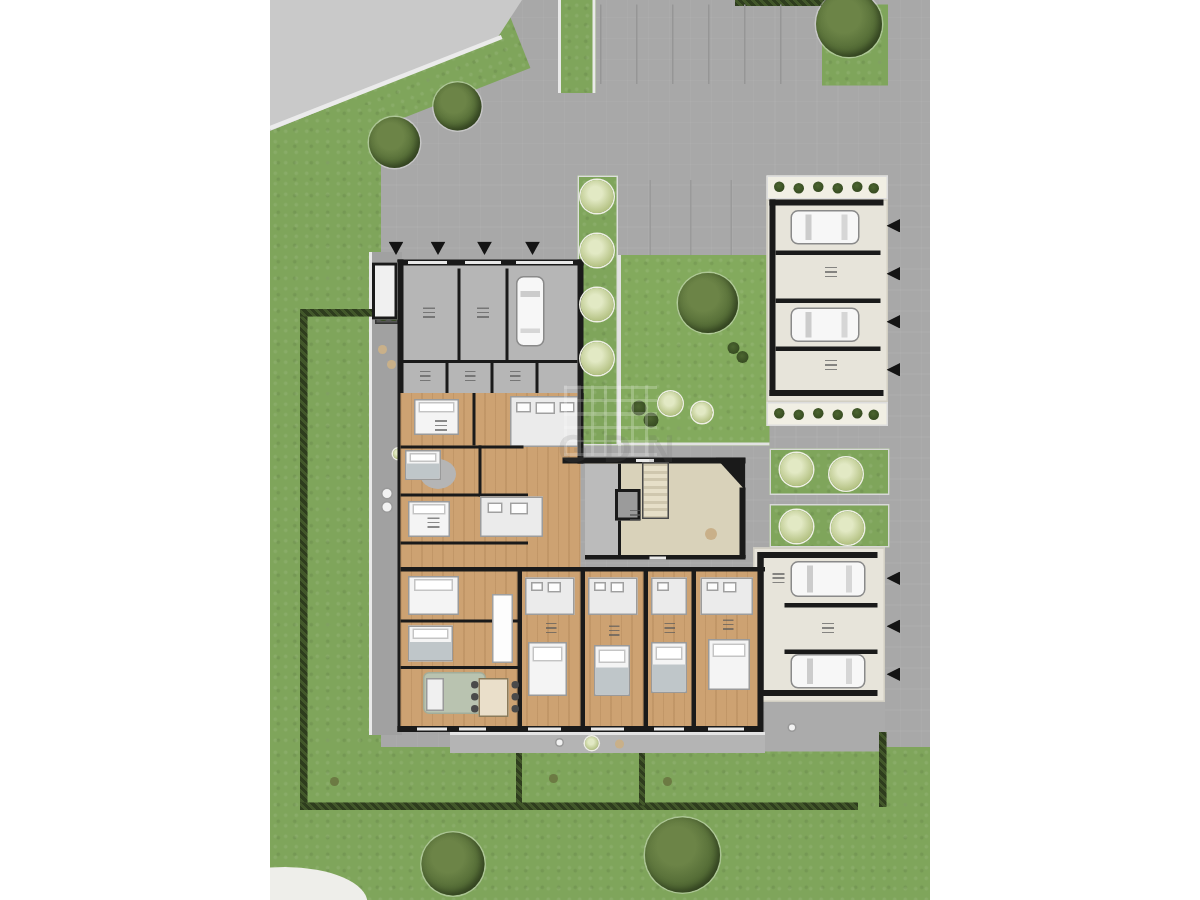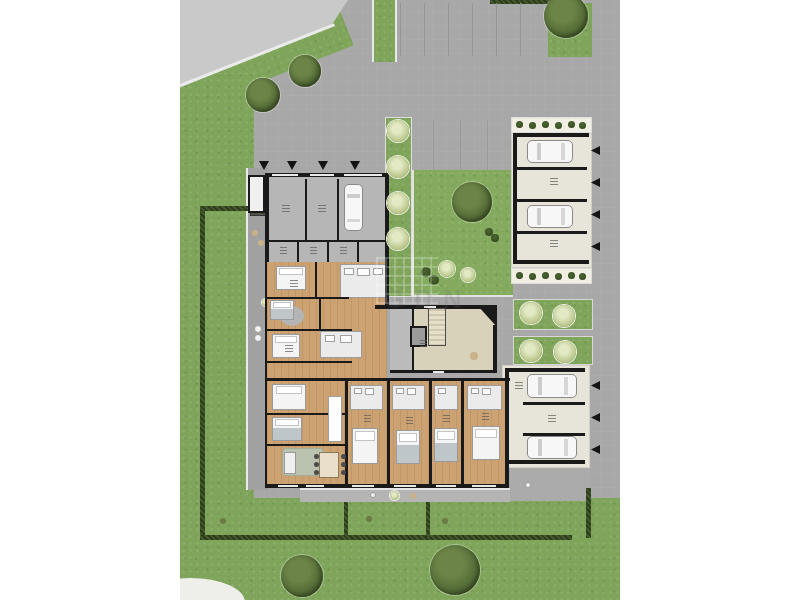--- a/index.html
+++ b/index.html
@@ -42,21 +42,21 @@
   .fix{background:#fdfdfd;border:1px solid #a0a0a0;}
   .stairs{background:repeating-linear-gradient(180deg,#cfc7ae 0 2px,#e6dfc8 2px 5px);border:1px solid #4a4a4a;}
   .rug{background:#b9c3b0;border-radius:4px;border:1px solid #a3ad9a;}
   .lbl{background:repeating-linear-gradient(180deg,#5a5a5a 0 1px,transparent 1px 3px);opacity:.7;}
   .dotw{background:#f2f2f2;border:1px solid #999;border-radius:50%;}
   .dott{background:#c9b089;border-radius:50%;}
   .chair{background:#4a4a4a;border-radius:50%;}
   .wm-grid{background-image:repeating-linear-gradient(0deg,rgba(255,255,255,.55) 0 2px,transparent 2px 9px),
                            repeating-linear-gradient(90deg,rgba(255,255,255,.55) 0 2px,transparent 2px 9px);
            opacity:.4;}
-  .wm{position:absolute;left:204px;top:284px;z-index:50;color:rgba(100,100,100,.15);
+  .wm{position:absolute;left:192px;top:284px;z-index:50;color:rgba(100,100,100,.15);
       font:bold 26px "Liberation Sans",sans-serif;letter-spacing:10px;}
 </style>
 </head>
 <body>
 
 <div class="page">
   <div id="site">
     <div class="wm">GDN</div>
   <div class="sh pav" style="left: 0px; top: 0px; width: 440px; height: 600px;"></div>
       <div class="sh grass" style="left: -6px; top: 58px; width: 182px; height: 56px; transform: rotate(-21.5deg); transform-origin: 0px 50%;"></div>

